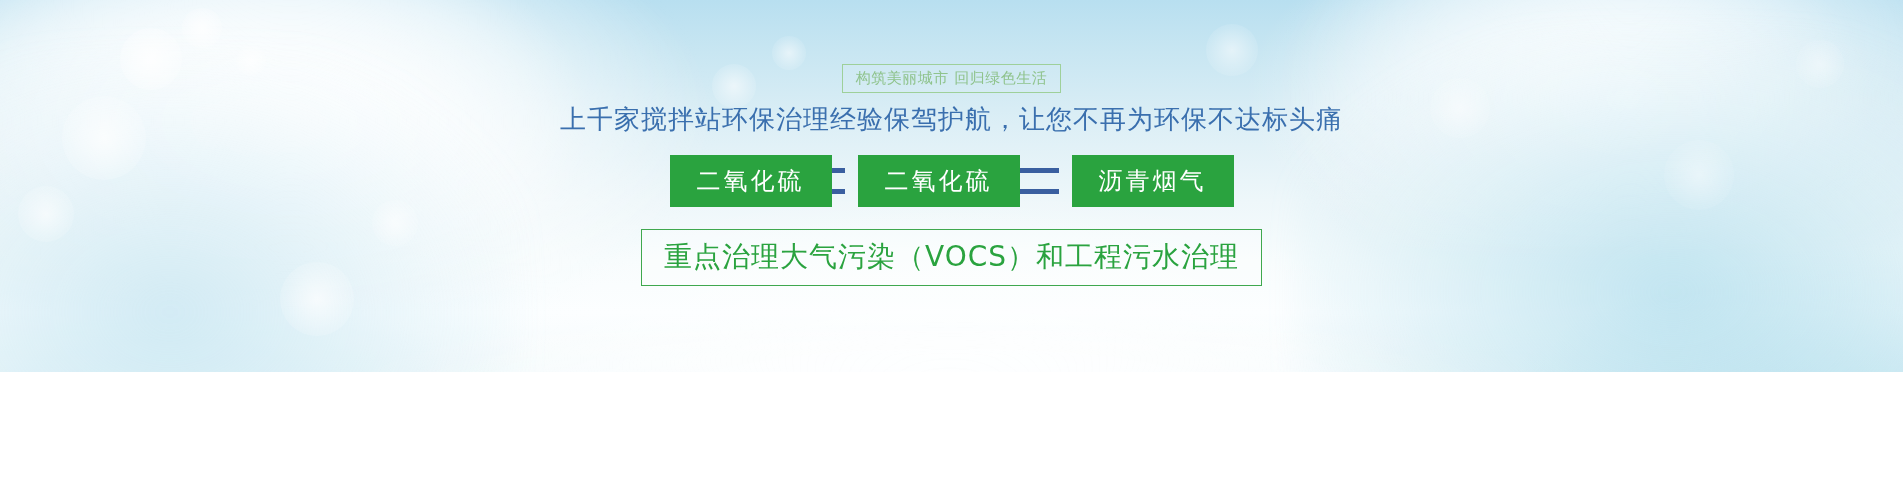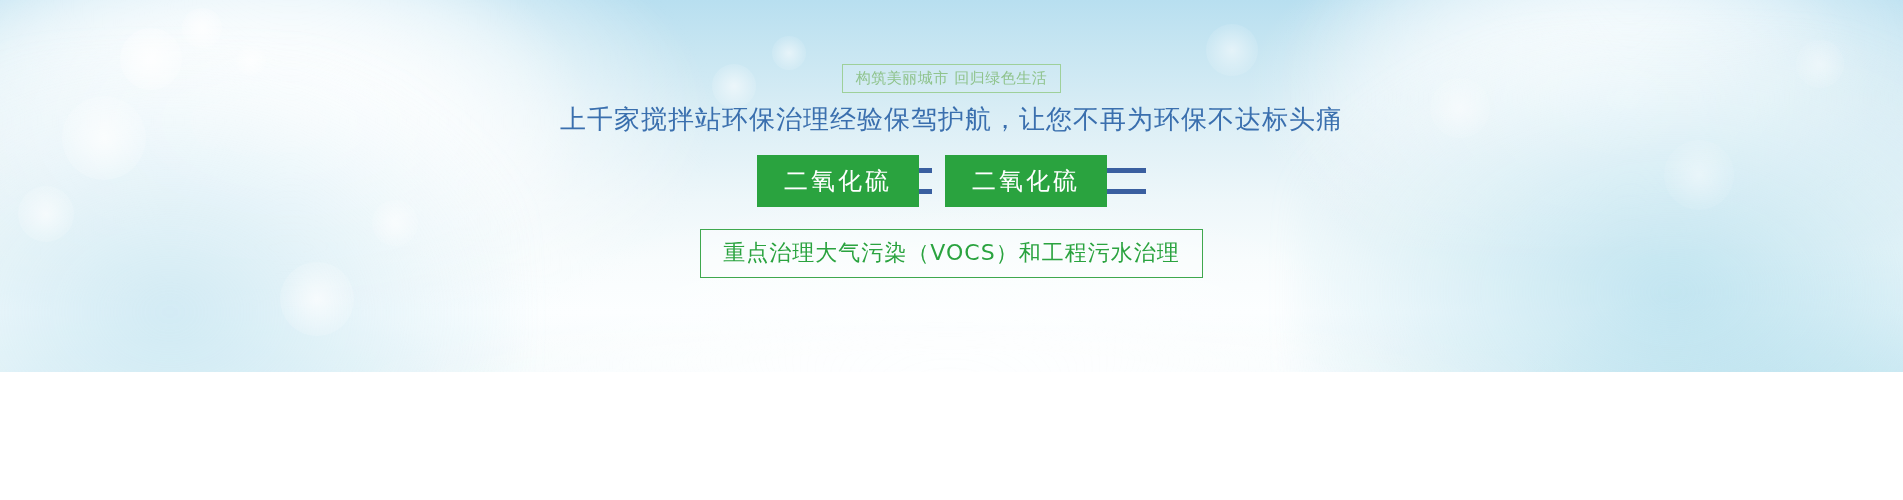--- a/index.html
+++ b/index.html
@@ -138,21 +138,21 @@
     height: 5px;
     background: #3a5fa0;
   }
   .tag-sep::before { top: 13px; }
   .tag-sep::after  { bottom: 13px; }
 
   .footer-box {
     margin-top: 22px;
     border: 1px solid #3fa84e;
     color: #2aa33f;
-    font-size: 22px;
+    font-size: 28px;
     letter-spacing: 1px;
     padding: 8px 22px 9px 22px;
     white-space: nowrap;
     background: rgba(255,255,255,0.25);
   }
 </style>
 </head>
 <body>
 
 <div class="banner">
@@ -188,18 +188,21 @@
       <div class="tag-item">
         <span>二氧化硫</span>
       </div>
       <div class="tag-sep"></div>
       <div class="tag-item">
         <span>二氧化硫</span>
       </div>
       <div class="tag-sep"></div>
       <div class="tag-sep"></div>
       <div class="tag-sep"></div>
+      <div class="tag-item">
+        <span>沥青烟气</span>
+      </div>
     </div>
 
     <div class="footer-box">重点治理大气污染（VOCS）和工程污水治理</div>
 
   </div>
 </div>
 
 </body></html>

